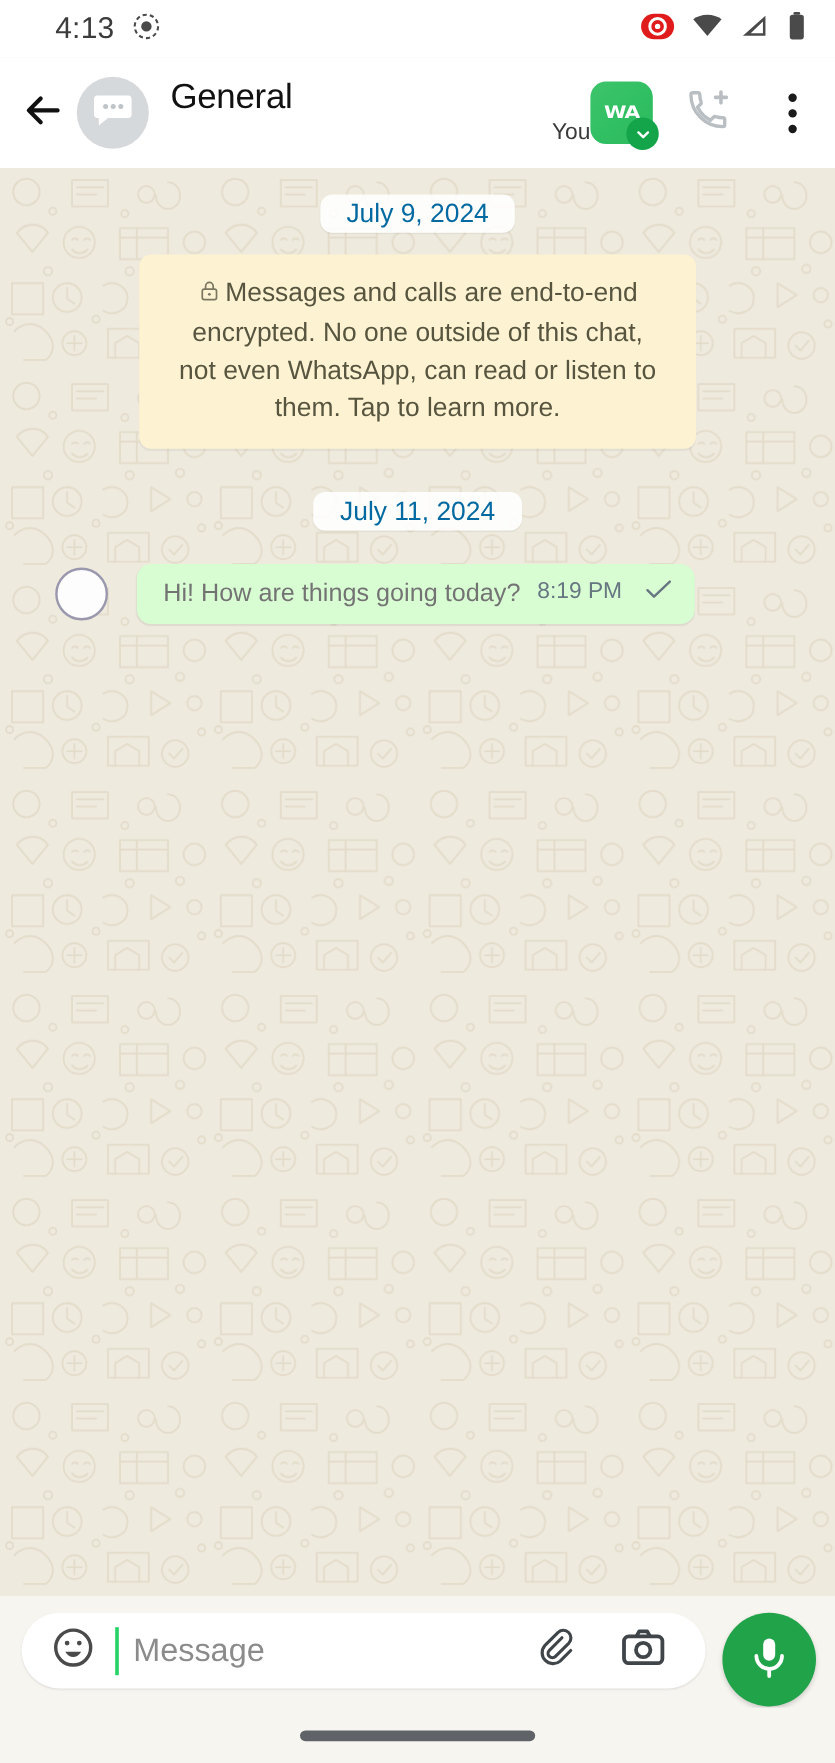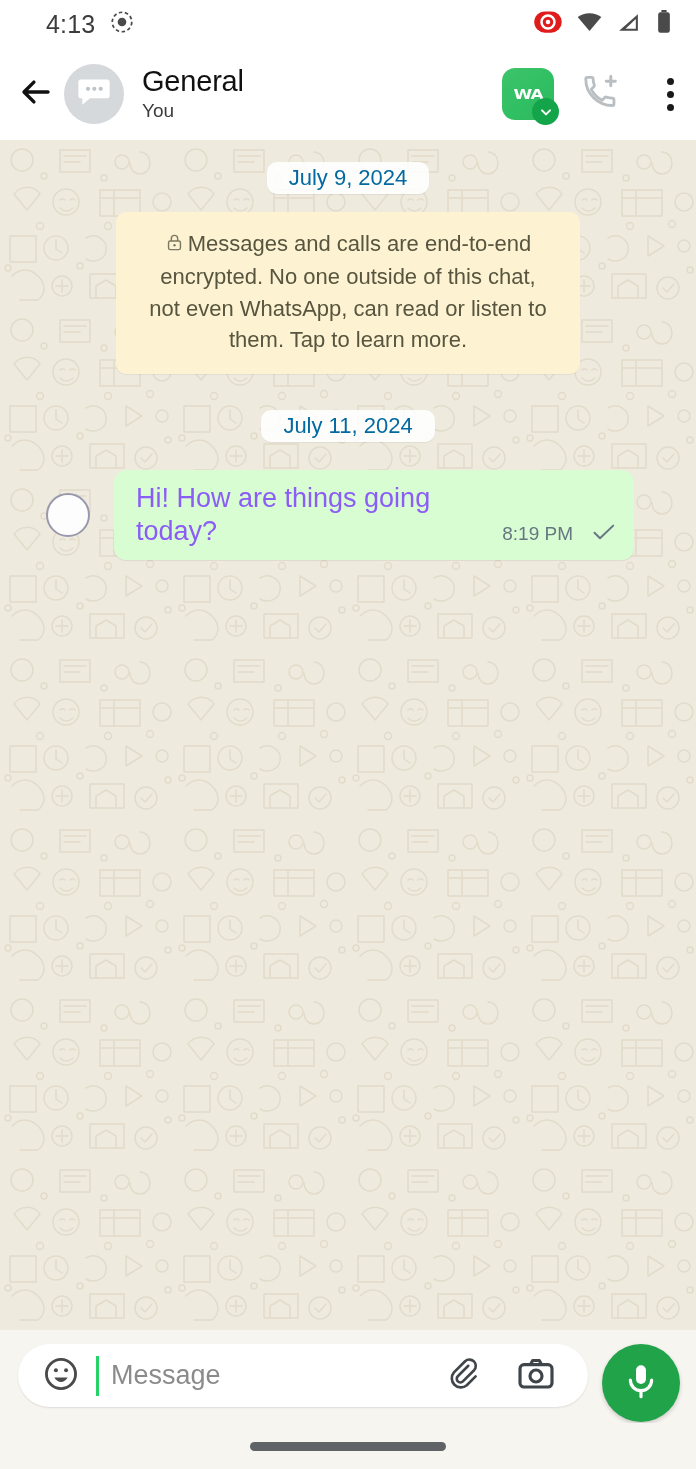--- a/index.html
+++ b/index.html
@@ -18,31 +18,31 @@
     padding:0 22px 0 46px;
     gap:46px;
   }
   .status-left{ display:flex; align-items:center; gap:14px; }
   .status-time{ font-size:25px; color:#3c3c3c; letter-spacing:.2px; }
   .status-right{ display:flex; align-items:center; gap:13px; }
 
   
   .app-bar{
     height:92px; background:#ffffff;
-    display:flex; align-items:center; padding:0 4px 0 10px; gap:0;
+    display:flex; align-items:center; padding:0 14px 0 10px; gap:0;
   }
   .back-btn{ width:52px; height:52px; display:flex; align-items:center; justify-content:center; flex:0 0 auto; }
   .avatar{
     width:60px; height:60px; border-radius:50%;
     background:#d6d9dc; flex:0 0 auto; margin-left:2px;
     display:flex; align-items:center; justify-content:center;
   }
   .titles{ margin-left:18px; flex:1 1 auto; min-width:0; }
   .chat-title{ font-size:29px; color:#111; line-height:1.08; letter-spacing:-.2px; }
-  .chat-sub{ font-size:19px; color:#3b3b3b; margin-top:3px; }
+  .chat-sub{ font-size:19px; color:#3b3b3b; margin-top:3px;text-align:right; }
   .bar-actions{ display:flex; align-items:center; gap:26px; flex:0 0 auto; }
   .app-icon{
     width:52px; height:52px; border-radius:13px;
     background:linear-gradient(135deg,#3dc46a 0%,#31bf63 55%,#2eb85d 100%);
     position:relative; display:flex; align-items:center; justify-content:center;
   }
   .app-icon-text{
     color:#fff; font-size:17px; font-weight:bold; letter-spacing:-1px;
     font-family:"DejaVu Sans", sans-serif; transform:scaleY(.85);
   }
@@ -89,21 +89,21 @@
     margin-left:46px; flex:0 0 auto;
   }
   .bubble{
     margin-left:24px; background:#d9fdd3;
     border-radius:12px 12px 12px 12px;
     padding:12px 18px 12px 22px;
     display:flex; align-items:flex-end; gap:14px;
     box-shadow:0 1px 1px rgba(0,0,0,.07);
     max-width:520px;
   }
-  .bubble-text{ font-size:27px; color:#8b5cf6; line-height:1.22; }
+  .bubble-text{ font-size:21px; color:#737373; line-height:1.22; }
   .meta{ display:flex; align-items:center; gap:19px; padding-bottom:3px; flex:0 0 auto; }
   .meta-time{ font-size:19px; color:#667781; white-space:nowrap; }
 
   
   .composer{
     height:139px; background:#f7f5f0;
     display:flex; align-items:flex-start; padding:14px 16px 0 18px; gap:14px;
     position:relative; z-index:3;
   }
   .input-pill{

